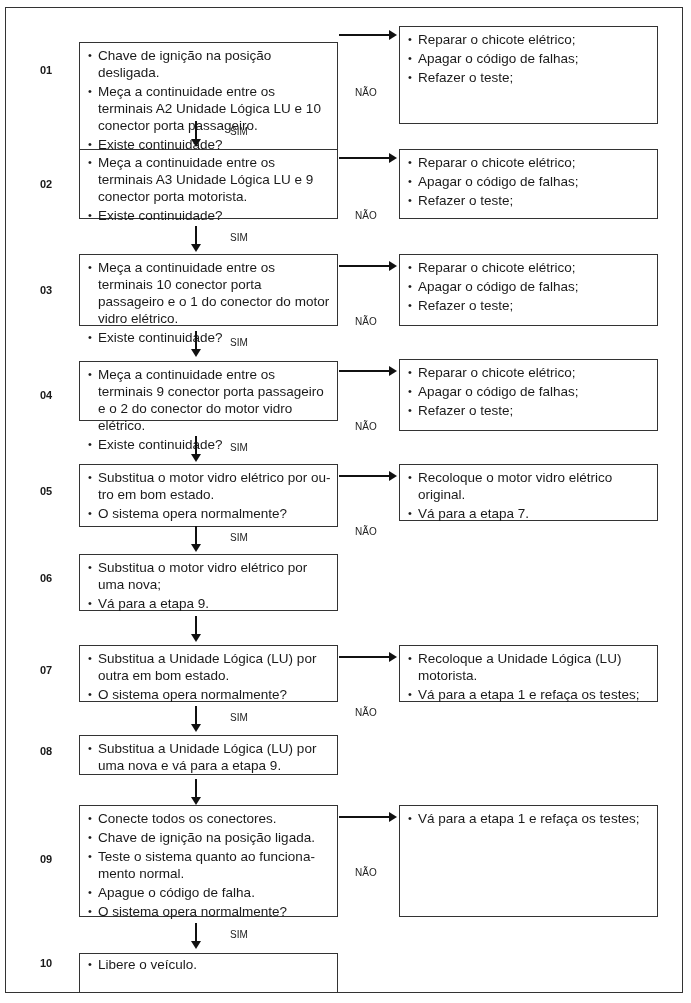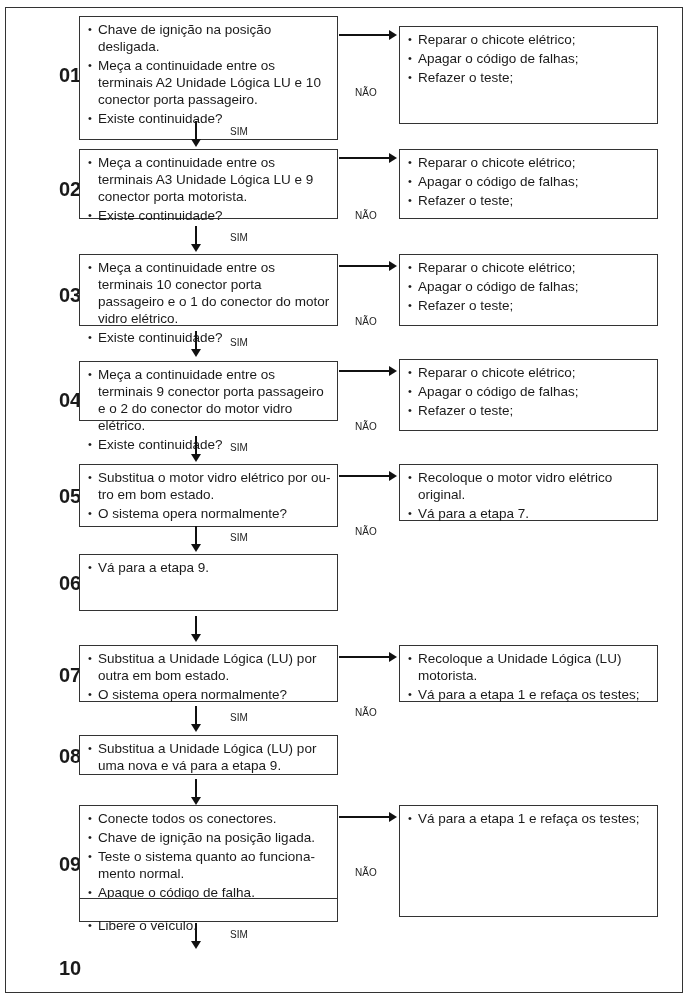--- a/index.html
+++ b/index.html
@@ -1,21 +1,21 @@
 <!DOCTYPE html>
 <html><head>
 <meta charset="utf-8">
 <style>
   html, body { margin: 0; padding: 0; background: #ffffff; }
   body { width: 691px; height: 1003px; position: relative; overflow: hidden;
          font-family: "Liberation Sans", sans-serif; color: #1a1a1a; }
   .frame { position: absolute; left: 5px; top: 7px; width: 678px; height: 986px;
            border: 1.5px solid #333; box-sizing: border-box; }
-  .stepnum { position: absolute; left: 52px; width: 36px; font-weight: bold; font-size: 20px;
-             text-align: center; }
+  .stepnum { position: absolute; left: 40px; width: 36px; font-weight: bold; font-size: 11px;
+             text-align: left; }
   .box { position: absolute; border: 1.5px solid #333; box-sizing: border-box; background: #fff;
          padding: 4px 6px 4px 8px; font-size: 13.5px; line-height: 17px; }
   .box.left { left: 79px; width: 259px; }
   .box.right { left: 399px; width: 259px; }
   .box ul { list-style: none; margin: 0; padding: 0; }
   .box li { position: relative; padding-left: 10px; margin-bottom: 2px; }
   .box li::before { content: "•"; position: absolute; left: 0; top: 0; font-size: 11px; }
   .harrow { position: absolute; left: 339px; width: 58px; height: 10px; }
   .harrow .line { position: absolute; left: 0; top: 4px; width: 50px; height: 2px; background: #111; }
   .harrow .head { position: absolute; right: 0; top: 0; width: 0; height: 0;
@@ -28,21 +28,21 @@
                   border-left: 5px solid transparent; border-right: 5px solid transparent;
                   border-top: 8px solid #111; }
   .sim { position: absolute; left: 230px; font-size: 10px; color: #222; }
 </style>
 </head>
 <body>
 
 <div class="frame"></div>
 
 <div class="stepnum" style="top:64px">01</div>
-<div class="box left" style="top:16px;height:124px">
+<div class="box left" style="top:42px;height:124px">
   <ul>
     <li>Chave de ignição na posição desligada.</li>
     <li>Meça a continuidade entre os terminais A2 Unidade Lógica LU e 10 conector porta passageiro.</li>
     <li>Existe continuidade?</li>
   </ul>
 </div>
 <div class="harrow" style="top:30px">
     <div class="line"></div>
     <div class="head"></div>
   </div>
@@ -155,20 +155,21 @@
 </div>
 <div class="varrow" style="top:526px">
     <div class="line"></div>
     <div class="head"></div>
   </div>
 <div class="sim" style="top:532px">SIM</div>
 
 <div class="stepnum" style="top:572px">06</div>
 <div class="box left" style="top:554px;height:57px">
   <ul>
+    <li>Substitua o motor vidro elétrico por uma nova;</li>
     <li>Vá para a etapa 9.</li>
   </ul>
 </div>
 <div class="varrow" style="top:616px">
     <div class="line"></div>
     <div class="head"></div>
   </div>
 
 <div class="stepnum" style="top:664px">07</div>
 <div class="box left" style="top:645px;height:57px">
@@ -225,17 +226,17 @@
     <li>Vá para a etapa 1 e refaça os testes;</li>
   </ul>
 </div>
 <div class="varrow" style="top:923px">
     <div class="line"></div>
     <div class="head"></div>
   </div>
 <div class="sim" style="top:929px">SIM</div>
 
 <div class="stepnum" style="top:957px">10</div>
-<div class="box left" style="top:898px;height:23px;padding-top:18px">
+<div class="box left" style="top:953px;height:40px;padding-top:2px">
   <ul>
     <li>Libere o veículo.</li>
   </ul>
 </div>
 
 </body></html>

